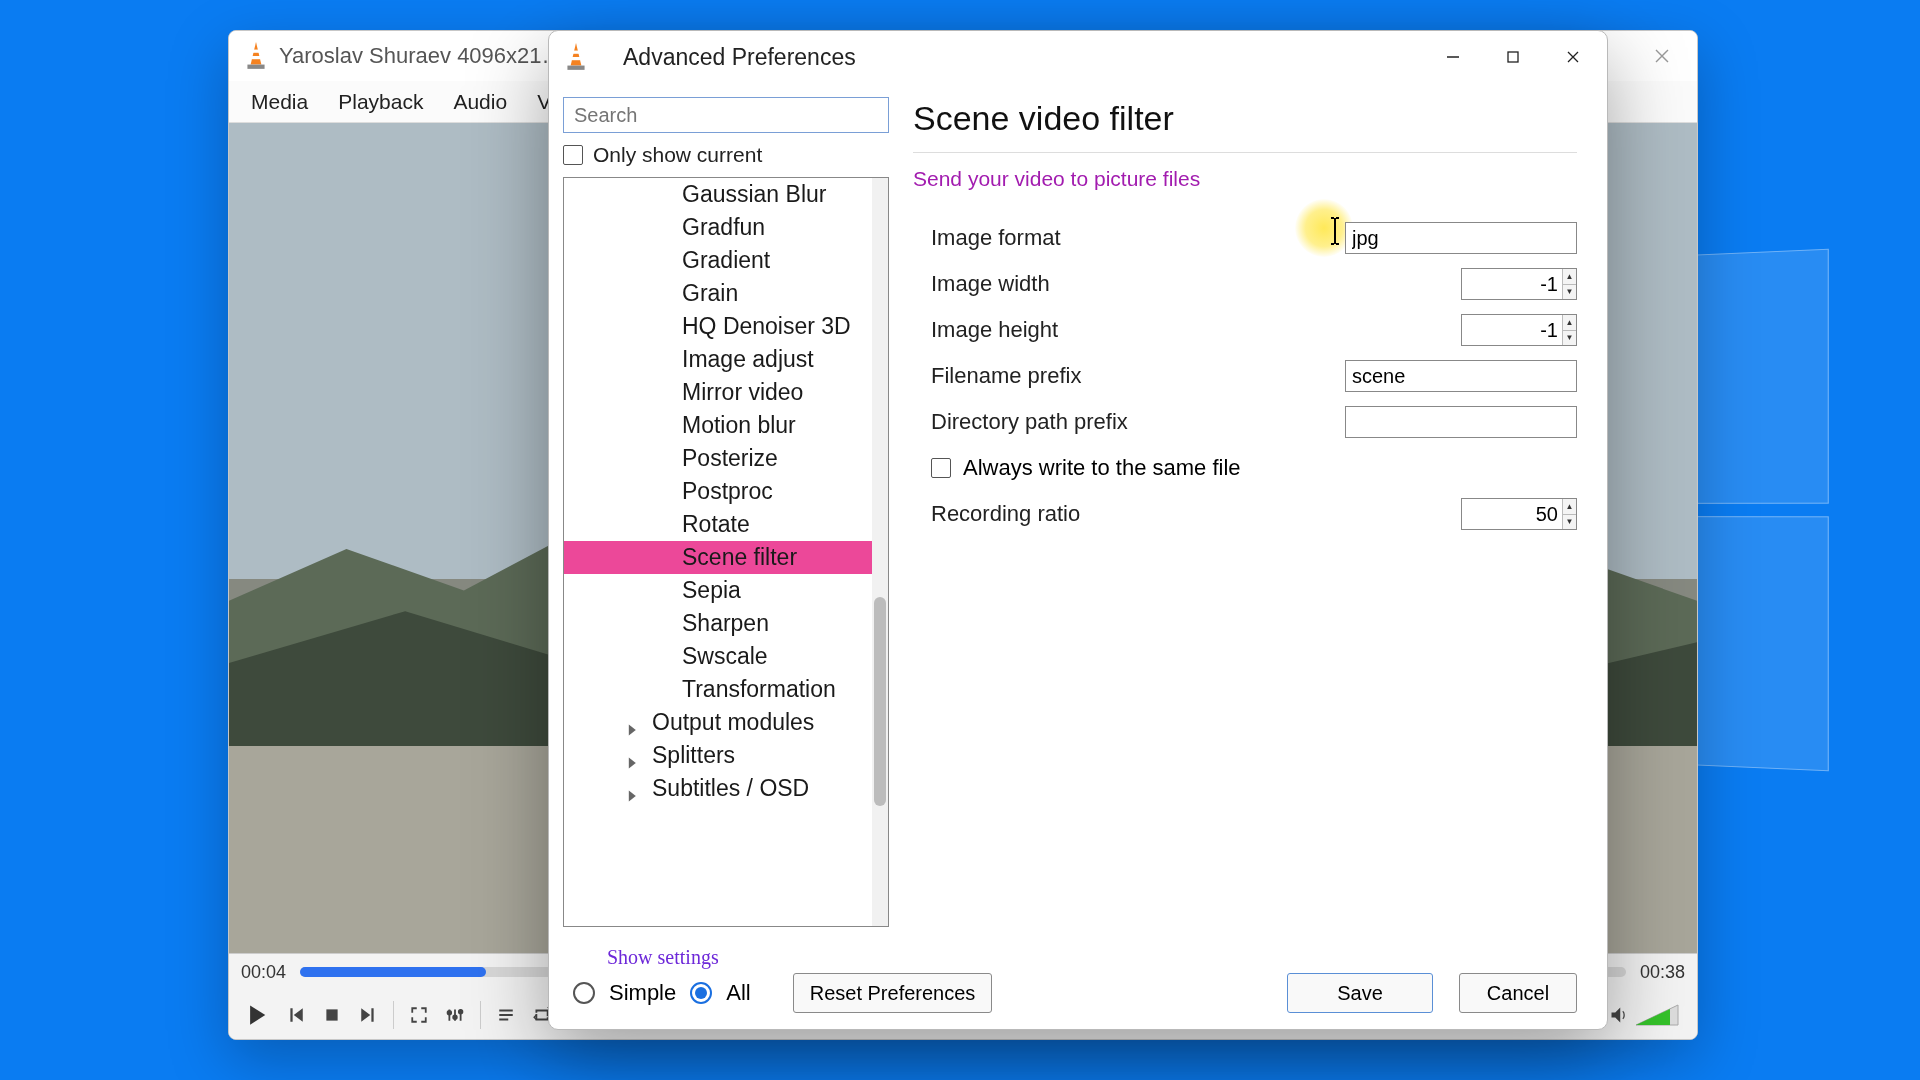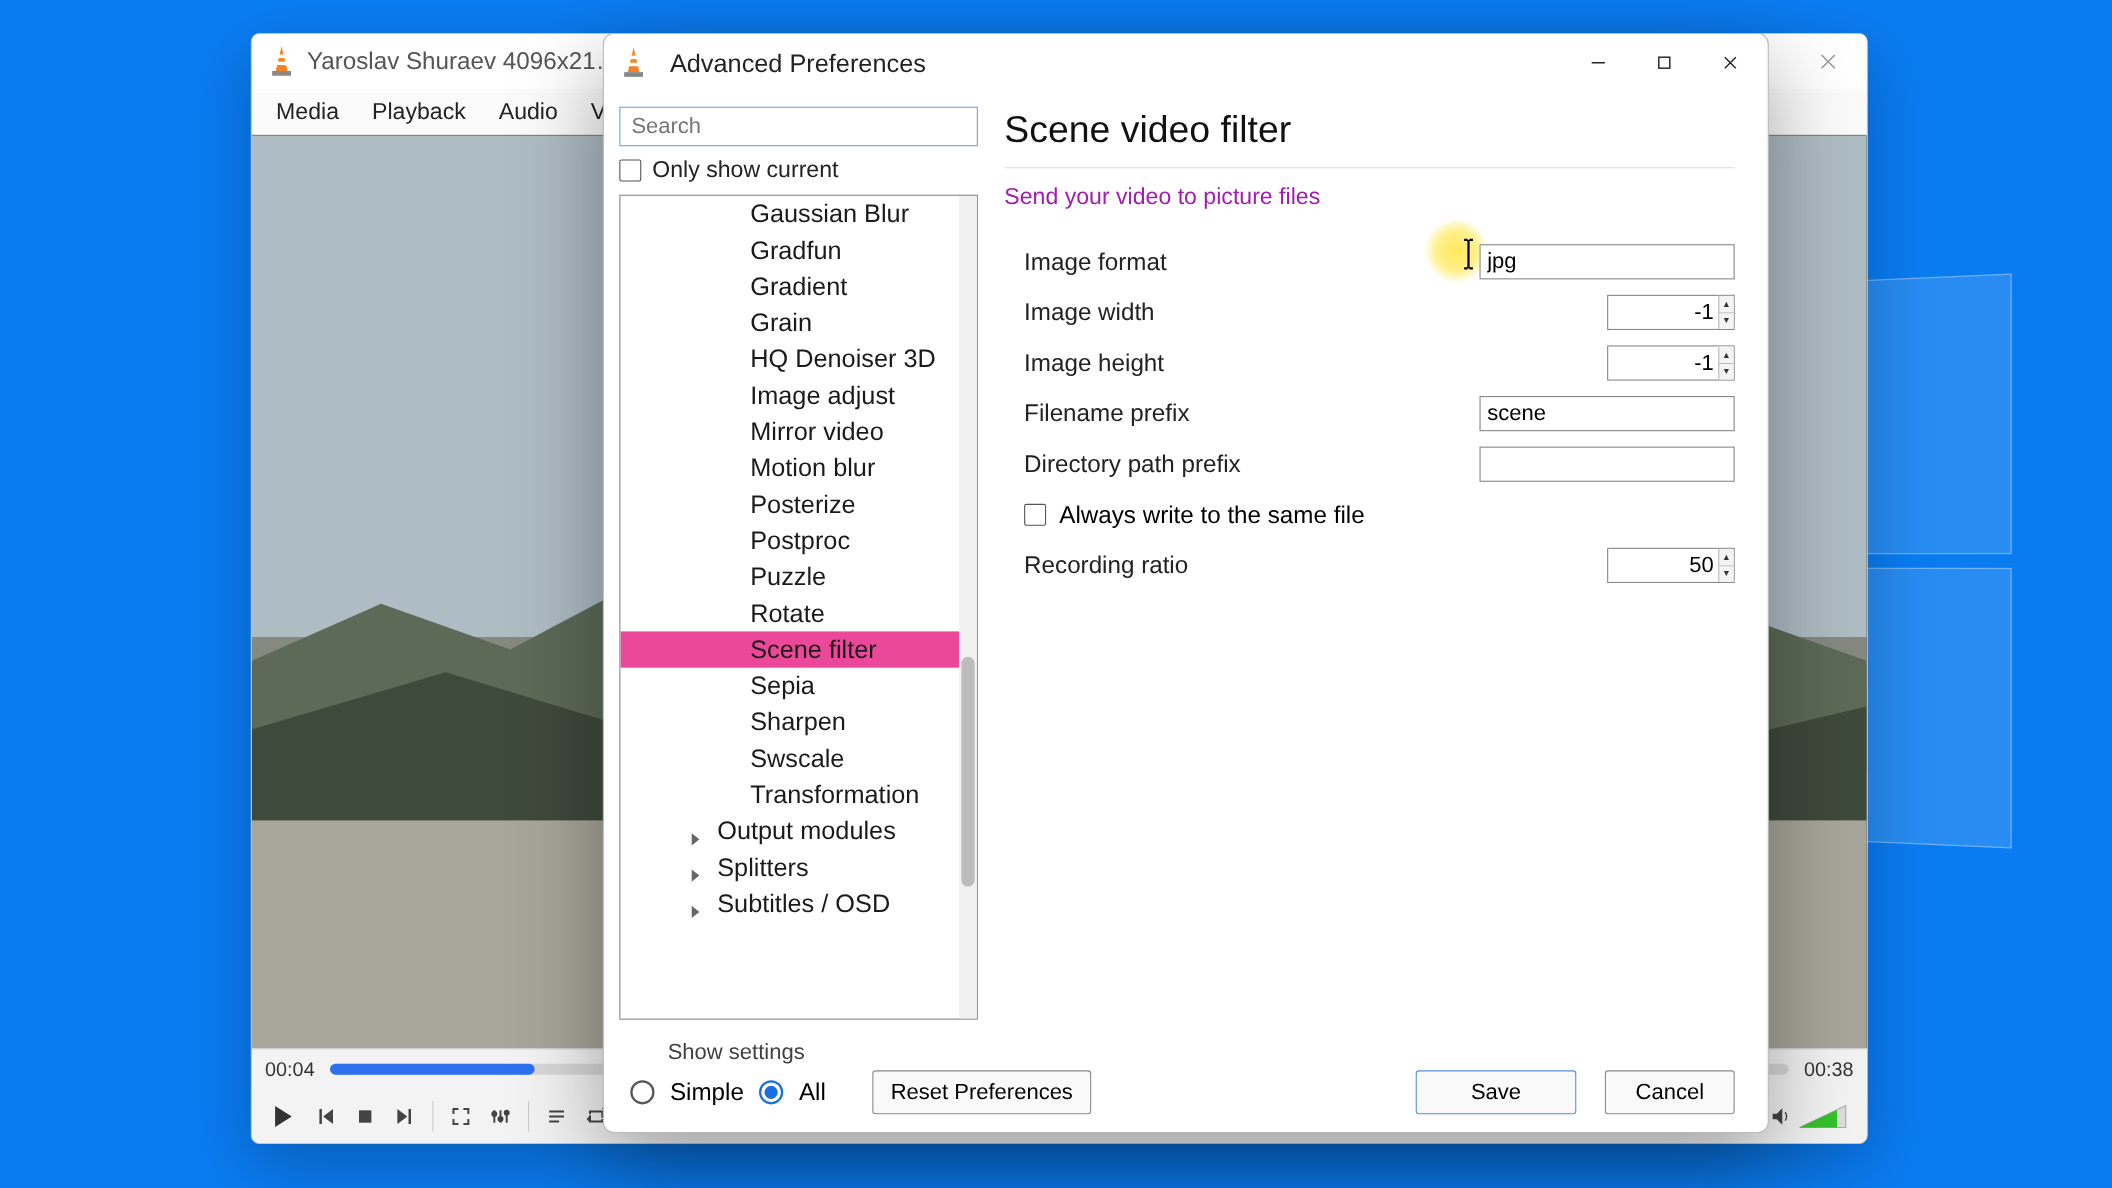--- a/index.html
+++ b/index.html
@@ -63,21 +63,21 @@
   .vol-tri svg { width:100%; height:100%; }
 
   
   .prefs {
     position:absolute; left:548px; top:30px; width:1060px; height:1000px;
     background:#fff; border:1px solid #b9b9b9; border-radius:10px;
     box-shadow: 0 28px 80px rgba(0,0,0,0.35);
     display:flex; flex-direction:column; overflow:hidden;
   }
   .prefs-titlebar { height:52px; display:flex; align-items:center; padding:0 4px 0 14px; }
-  .prefs-title { font-size:23px; color:#222; margin-left:10px; }
+  .prefs-title { font-size:23px; color:#222; margin-left:24px; }
   .title-spacer { flex:1; }
   .win-btn { width:60px; height:46px; display:flex; align-items:center; justify-content:center; color:#222; }
   .win-btn svg { width:14px; height:14px; }
 
   .prefs-body { flex:1; display:flex; min-height:0; }
 
   
   .prefs-left { width:346px; padding:14px 6px 8px 14px; display:flex; flex-direction:column; gap:10px; }
   .search-input { width:100%; height:36px; border:1px solid #7a9fd6; padding:0 10px; font-size:20px; color:#14532d; background:#fff; }
   .chk-row { display:flex; align-items:center; gap:10px; font-size:21px; color:#222; }
@@ -111,21 +111,21 @@
   
   .highlight-cursor { position:absolute; width:58px; height:58px; border-radius:50%;
     background: radial-gradient(circle, rgba(255,232,80,0.95) 0%, rgba(255,232,80,0.65) 45%, rgba(255,232,80,0) 72%);
     pointer-events:none; }
   .text-caret { position:absolute; width:24px; height:32px; pointer-events:none; }
   .text-caret svg { width:100%; height:100%; }
 
   
   .prefs-footer { height:94px; padding:6px 30px 16px 24px; display:flex; align-items:flex-end; }
   .show-settings { display:flex; flex-direction:column; gap:4px; }
-  .show-label { font-size:20px; color:#404040; margin-left:34px; }
+  .show-label { font-size:20px; color:#6d28d9; margin-left:34px;font-family:Liberation Serif, serif; }
   .radios { display:flex; align-items:center; gap:14px; font-size:22px; }
   .radio { width:22px; height:22px; border:2px solid #555; border-radius:50%; display:inline-flex; align-items:center; justify-content:center; }
   .radio.checked { border-color:#1a6fe0; }
   .radio.checked::after { content:""; width:12px; height:12px; background:#1a6fe0; border-radius:50%; }
   .pref-btn { min-width:118px; height:40px; border:1px solid #8a8a8a; background:#f9f9f9; font-size:20px; border-radius:3px; padding:0 16px; display:flex; align-items:center; justify-content:center; }
   .footer-spacer { flex:1; }
   .footer-right { display:flex; gap:26px; }
   .save-btn { min-width:146px; border-color:#5a8fd6; }
 </style>
 </head>
@@ -292,21 +292,20 @@
             <div class="tree-item">Gaussian Blur</div>
             <div class="tree-item">Gradfun</div>
             <div class="tree-item">Gradient</div>
             <div class="tree-item">Grain</div>
             <div class="tree-item">HQ Denoiser 3D</div>
             <div class="tree-item">Image adjust</div>
             <div class="tree-item">Mirror video</div>
             <div class="tree-item">Motion blur</div>
             <div class="tree-item">Posterize</div>
             <div class="tree-item">Postproc</div>
-            <div class="tree-item">Puzzle</div>
             <div class="tree-item">Rotate</div>
             <div class="tree-item selected">Scene filter</div>
             <div class="tree-item">Sepia</div>
             <div class="tree-item">Sharpen</div>
             <div class="tree-item">Swscale</div>
             <div class="tree-item">Transformation</div>
             <div class="tree-group">
               <span class="caret"><svg viewBox="0 0 10 10">
                   <path fill="#666" d="M2 1l5 4-5 4z"></path>
                 </svg></span>

